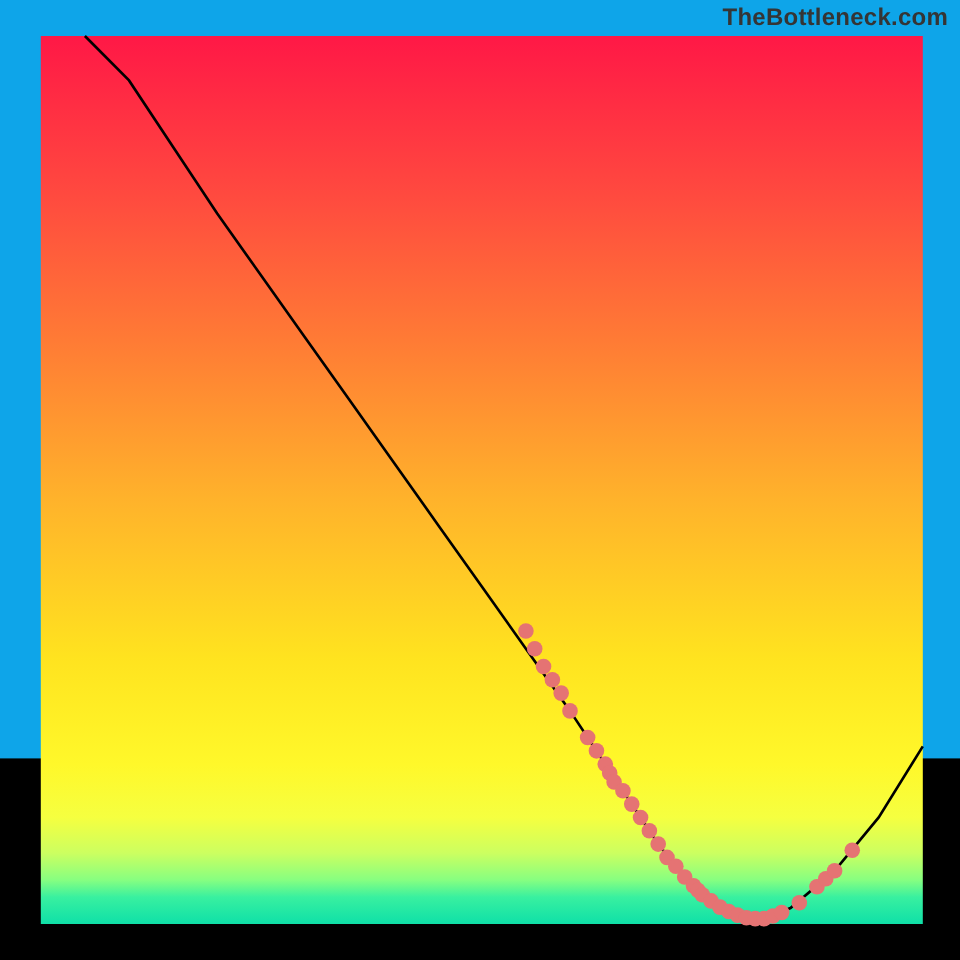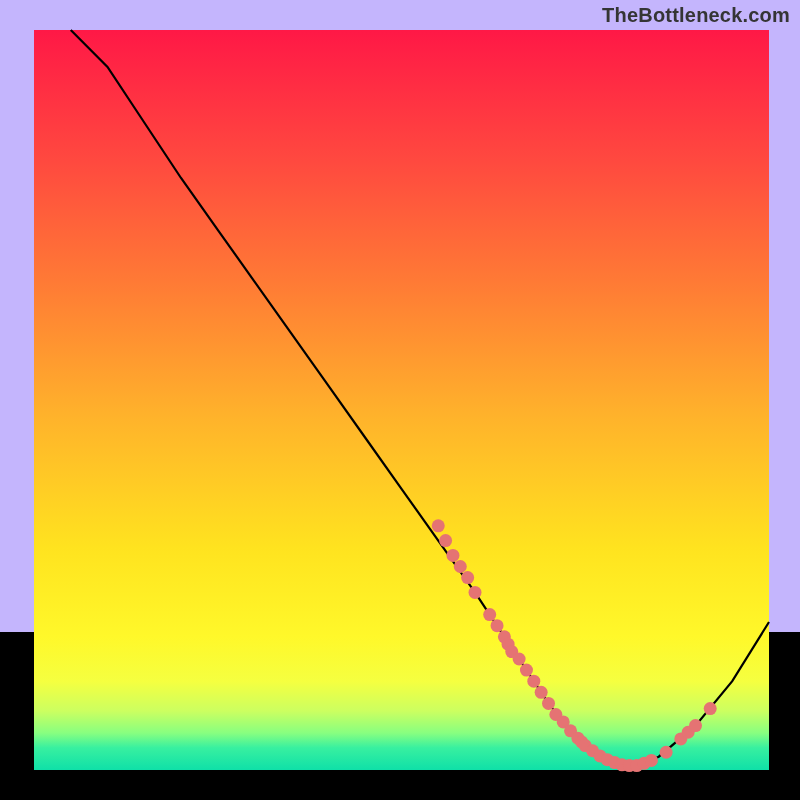--- a/index.html
+++ b/index.html
@@ -8,21 +8,21 @@
     background: #000;
     width: 800px;
     height: 800px;
     overflow: hidden;
     font-family: Arial, Helvetica, sans-serif;
   }
   .frame {
     position: relative;
     width: 800px;
     height: 632px;
-    background: #c4b5fd;
+    background: #0ea5e9;
   }
   .attribution {
     position: absolute;
     top: 4px;
     right: 10px;
     color: #353535;
     font-size: 20px;
     font-weight: bold;
     letter-spacing: 0.2px;
     z-index: 3;

